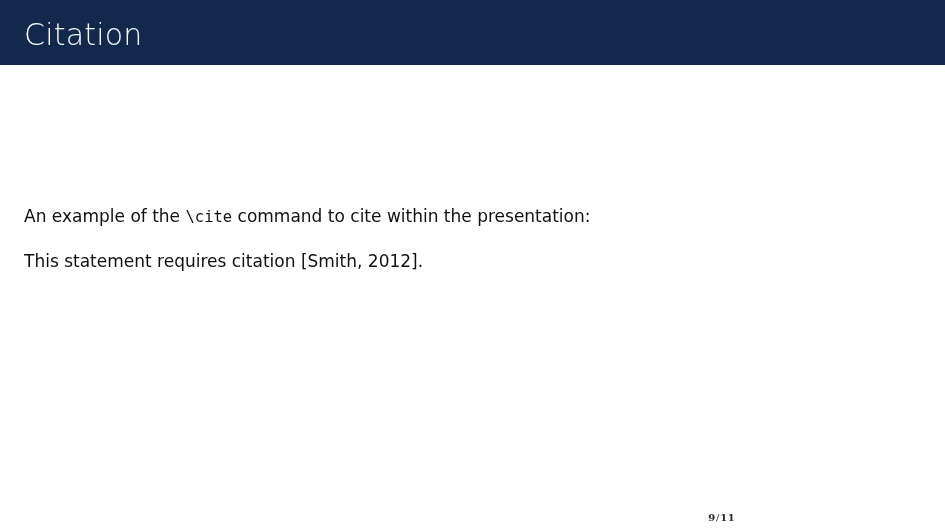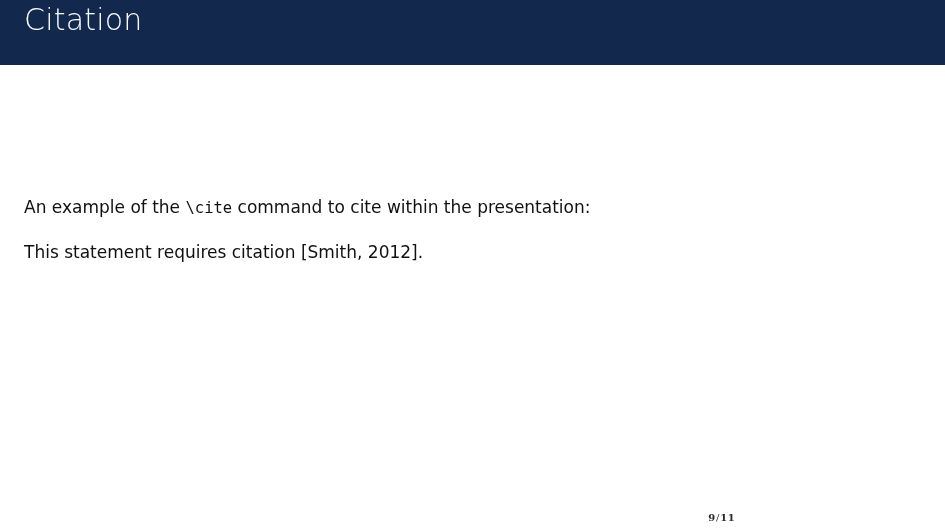--- a/index.html
+++ b/index.html
@@ -21,33 +21,33 @@
     position: absolute;
     left: 0;
     top: 0;
     width: 945px;
     height: 65px;
     background: #12284C;
   }
   .slide-title {
     position: absolute;
     left: 24px;
-    top: 2px;
+    top: 17px;
     font-family: "DejaVu Sans", sans-serif;
     font-size: 30px;
     font-weight: 300;
     letter-spacing: 0.2px;
     color: #FAFBFC;
     line-height: 1.2;
     white-space: nowrap;
   }
   .body-area {
     position: absolute;
     left: 24px;
-    top: 196px;
+    top: 205px;
     width: 880px;
   }
   .para {
     font-family: "DejaVu Sans", sans-serif;
     font-size: 17px;
     font-weight: 400;
     color: #111111;
     line-height: 1.35;
     margin: 0;
     white-space: nowrap;

